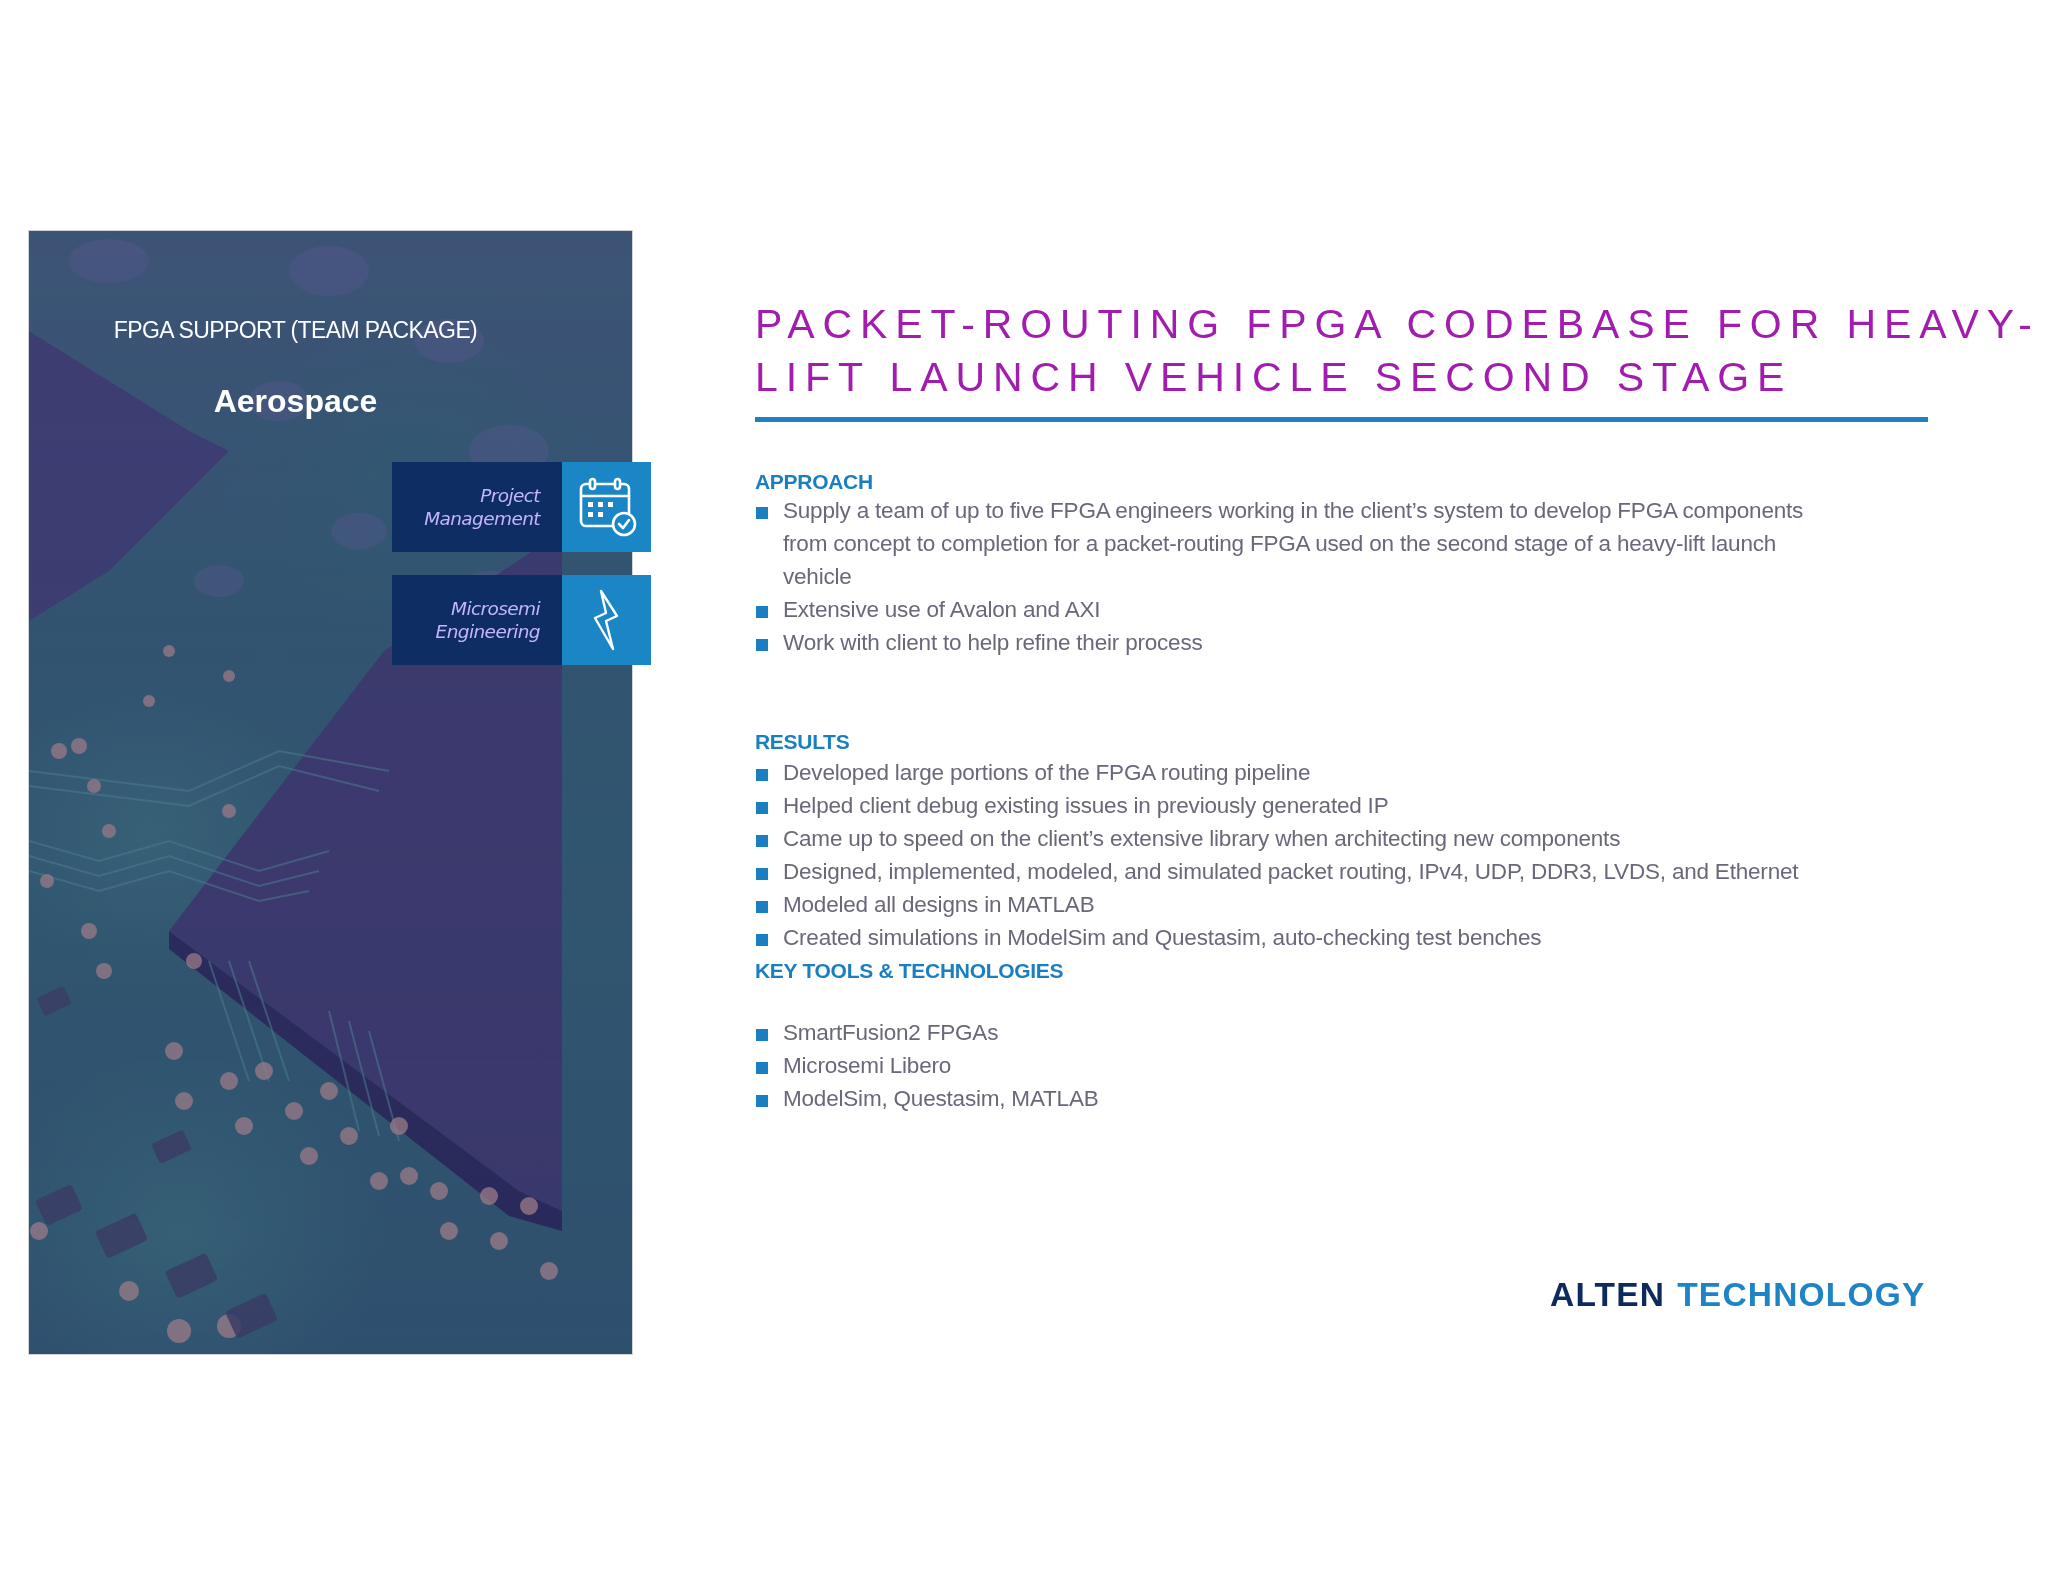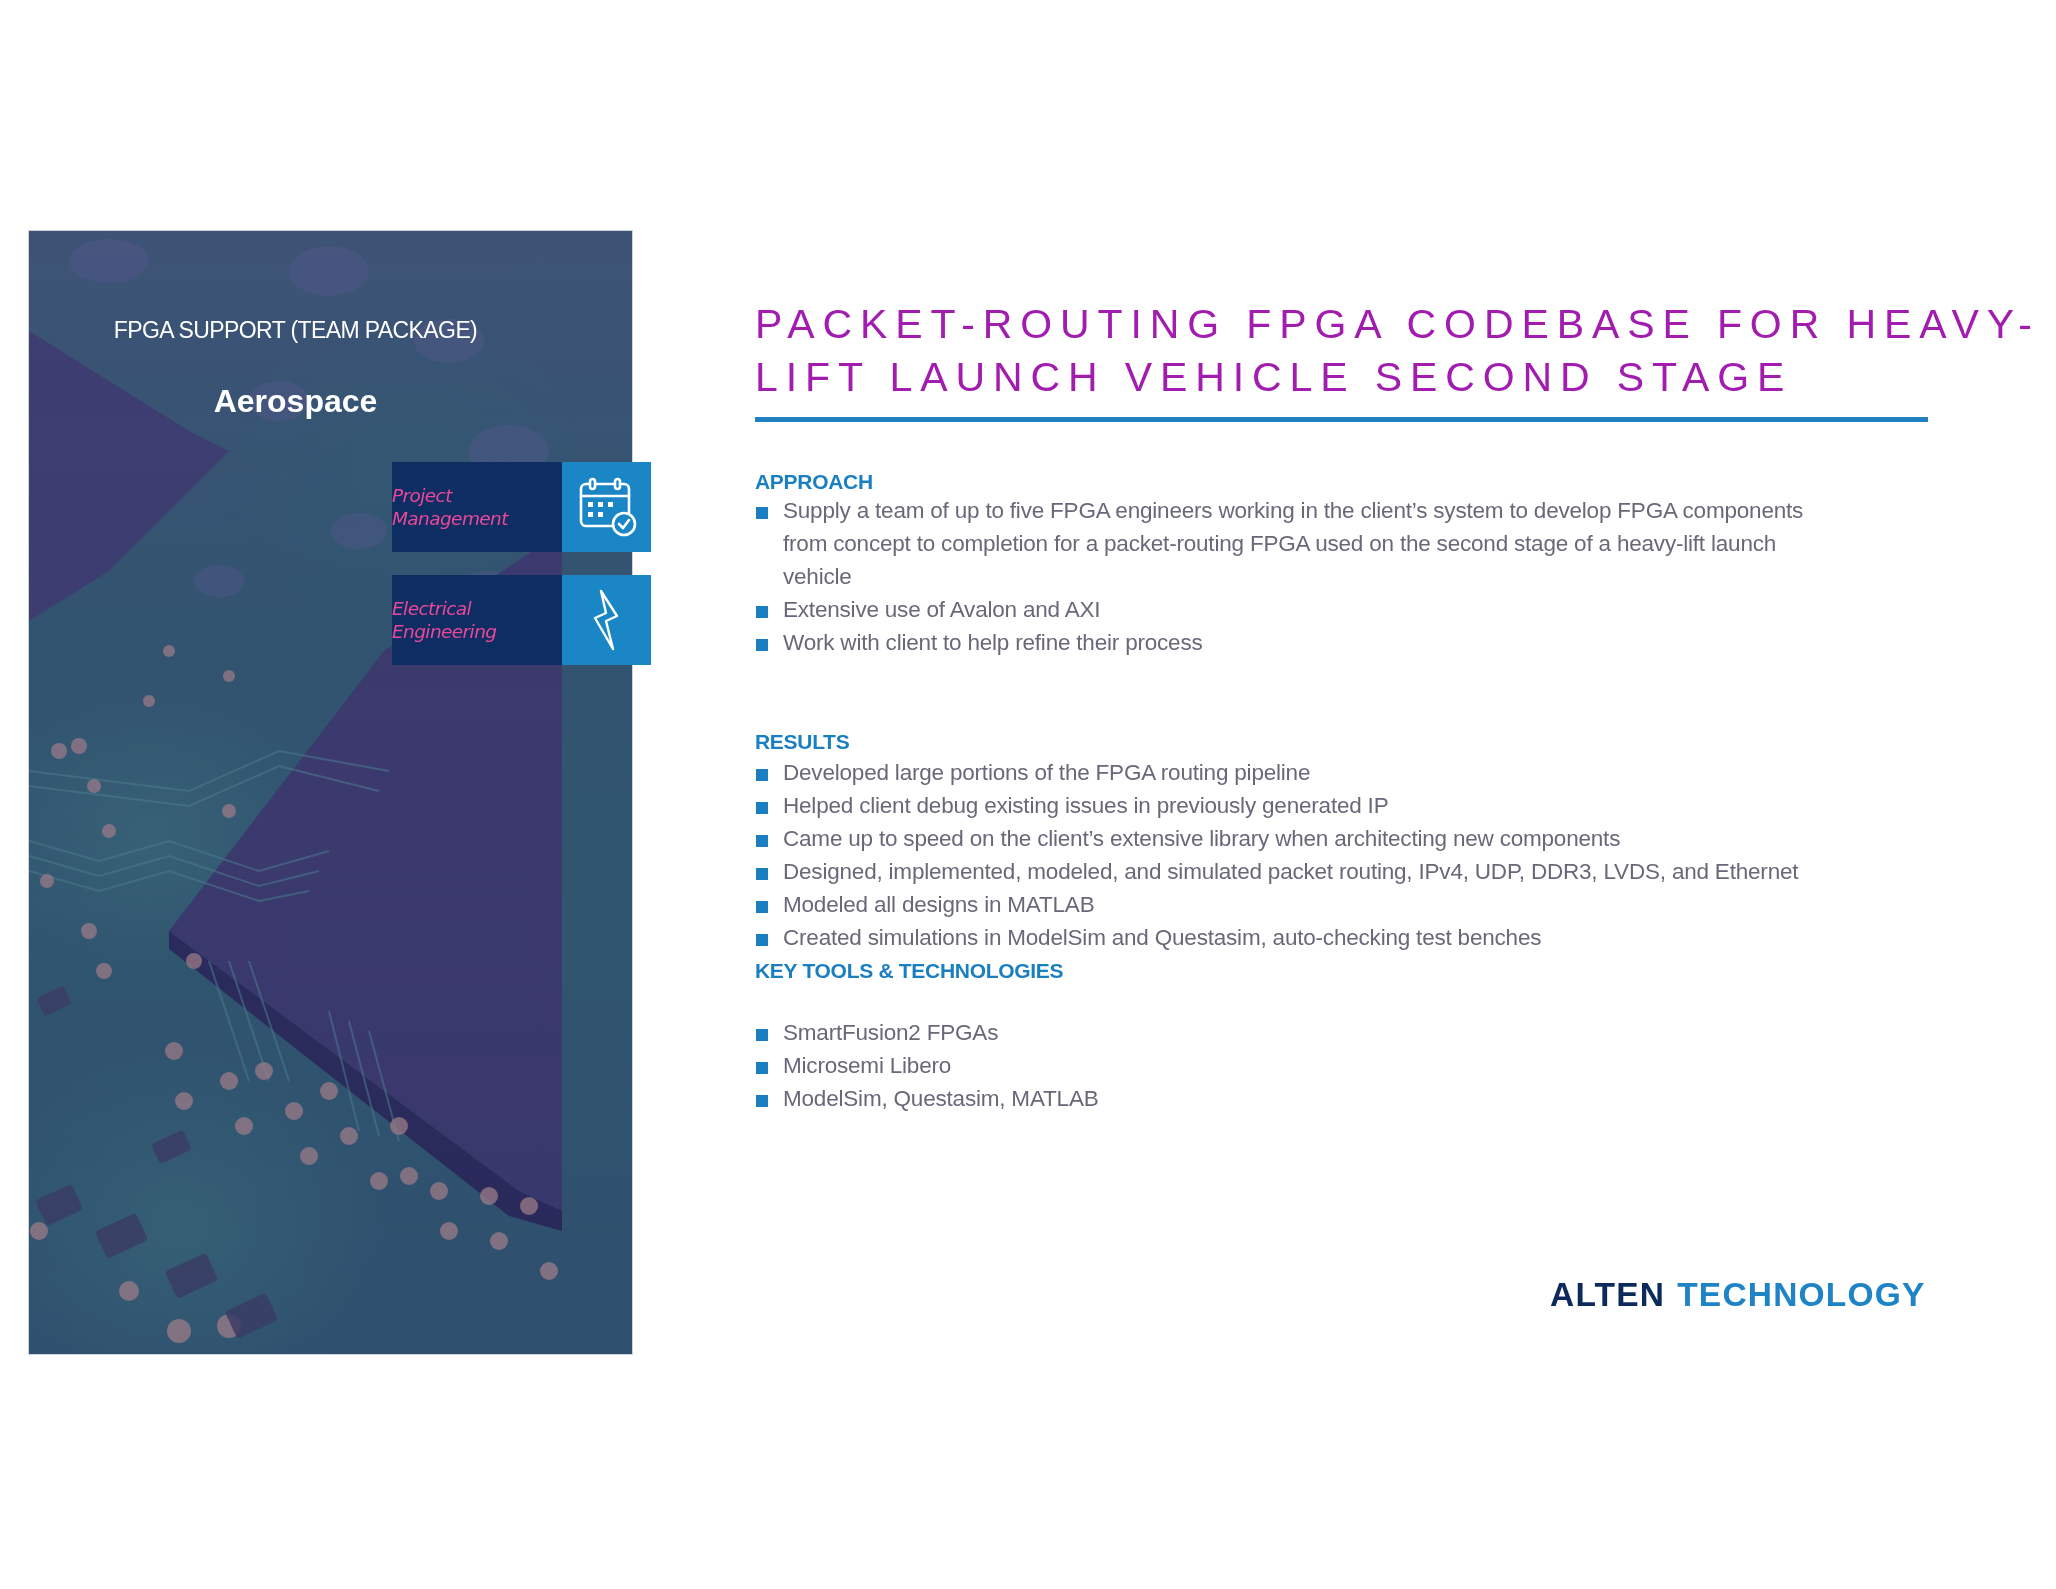--- a/index.html
+++ b/index.html
@@ -31,23 +31,23 @@
     }
     .panel-title {
       position: absolute; left: 0; width: 533px; top: 152px;
       text-align: center; color: #ffffff; font-size: 32px; font-weight: bold;
       font-family: "Liberation Sans", sans-serif;
     }
     
     .tile { position: absolute; left: 392px; width: 259px; height: 90px; display: flex; }
     .tile .label-box {
       width: 170px; height: 90px; background: #0d2d63;
-      display: flex; flex-direction: column; justify-content: center; 
+      display: flex; flex-direction: column; justify-content: center; align-items: flex-end;
       padding-right: 22px; box-sizing: border-box;
-      color: #ec4899; font-style: italic; font-size: 18.5px; line-height: 23px;
+      color: #c4b5fd; font-style: italic; font-size: 18.5px; line-height: 23px;
       font-family: "DejaVu Sans", sans-serif; letter-spacing: -0.6px;
     }
     .tile .icon-box {
       width: 89px; height: 90px; background: #1a86c6;
       display: flex; align-items: center; justify-content: center;
     }
     .tile-pm { top: 462px; }
     .tile-ee { top: 575px; }
     
     .title {
@@ -185,21 +185,21 @@
           <rect x="23" y="37" width="5" height="5"></rect>
       </g>
       <circle cx="49" cy="49" r="11" fill="#1a86c6"></circle>
       <polyline points="44,49 48,53 54,45"></polyline>
     </svg>
   </div>
 </div>
 
 <div class="tile tile-ee">
   <div class="label-box">
-    <span>Electrical</span>
+    <span>Microsemi</span>
     <span>Engineering</span>
   </div>
   <div class="icon-box">
     <svg width="40" height="64" viewBox="0 0 40 64" fill="none" stroke="#ffffff" stroke-width="2.4" stroke-linejoin="round">
       <path d="M14 3 L30 28 L19 33 L26 61 L8 30 L19 25 Z"></path>
     </svg>
   </div>
 </div>
 
 <h1 class="title">

